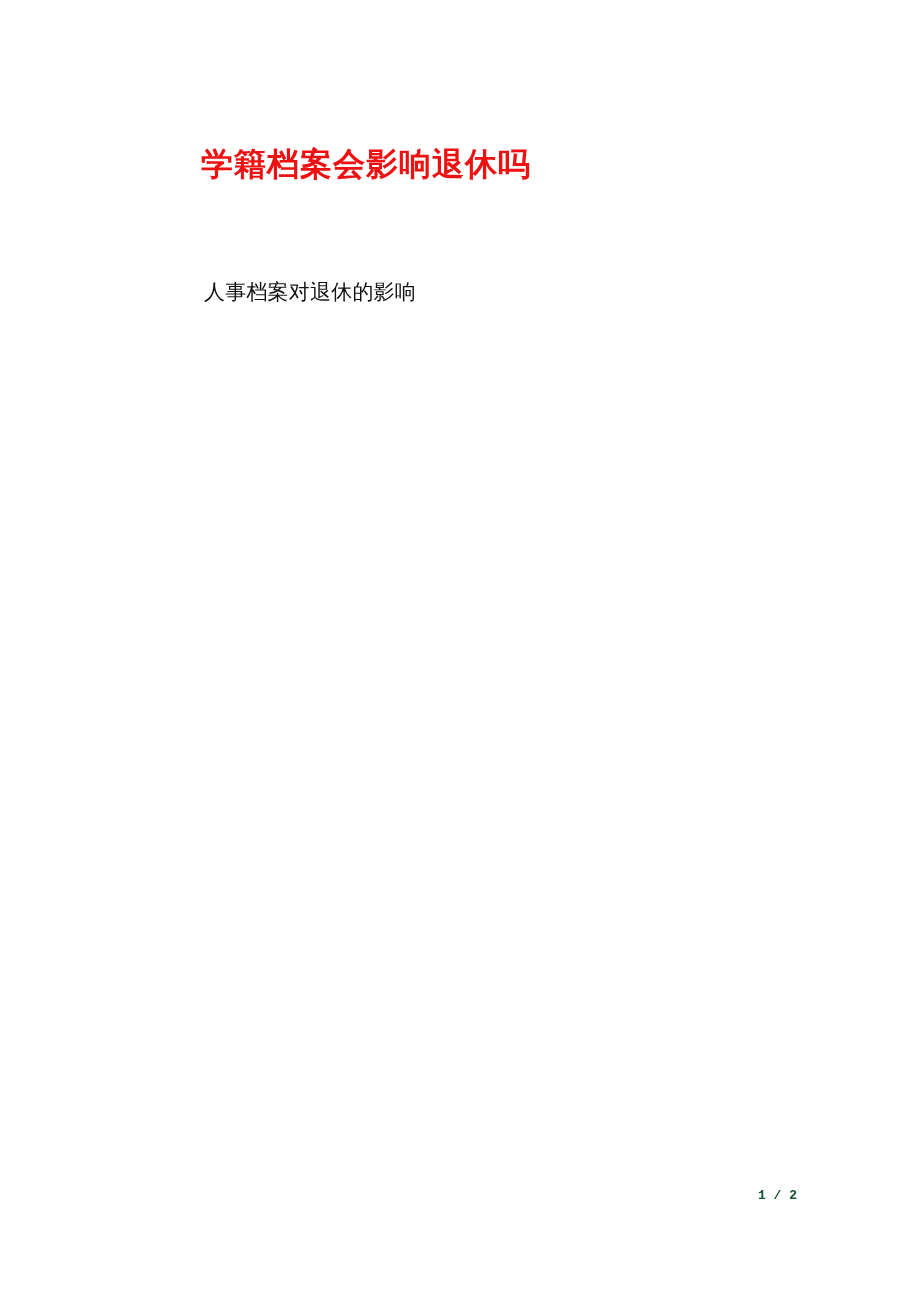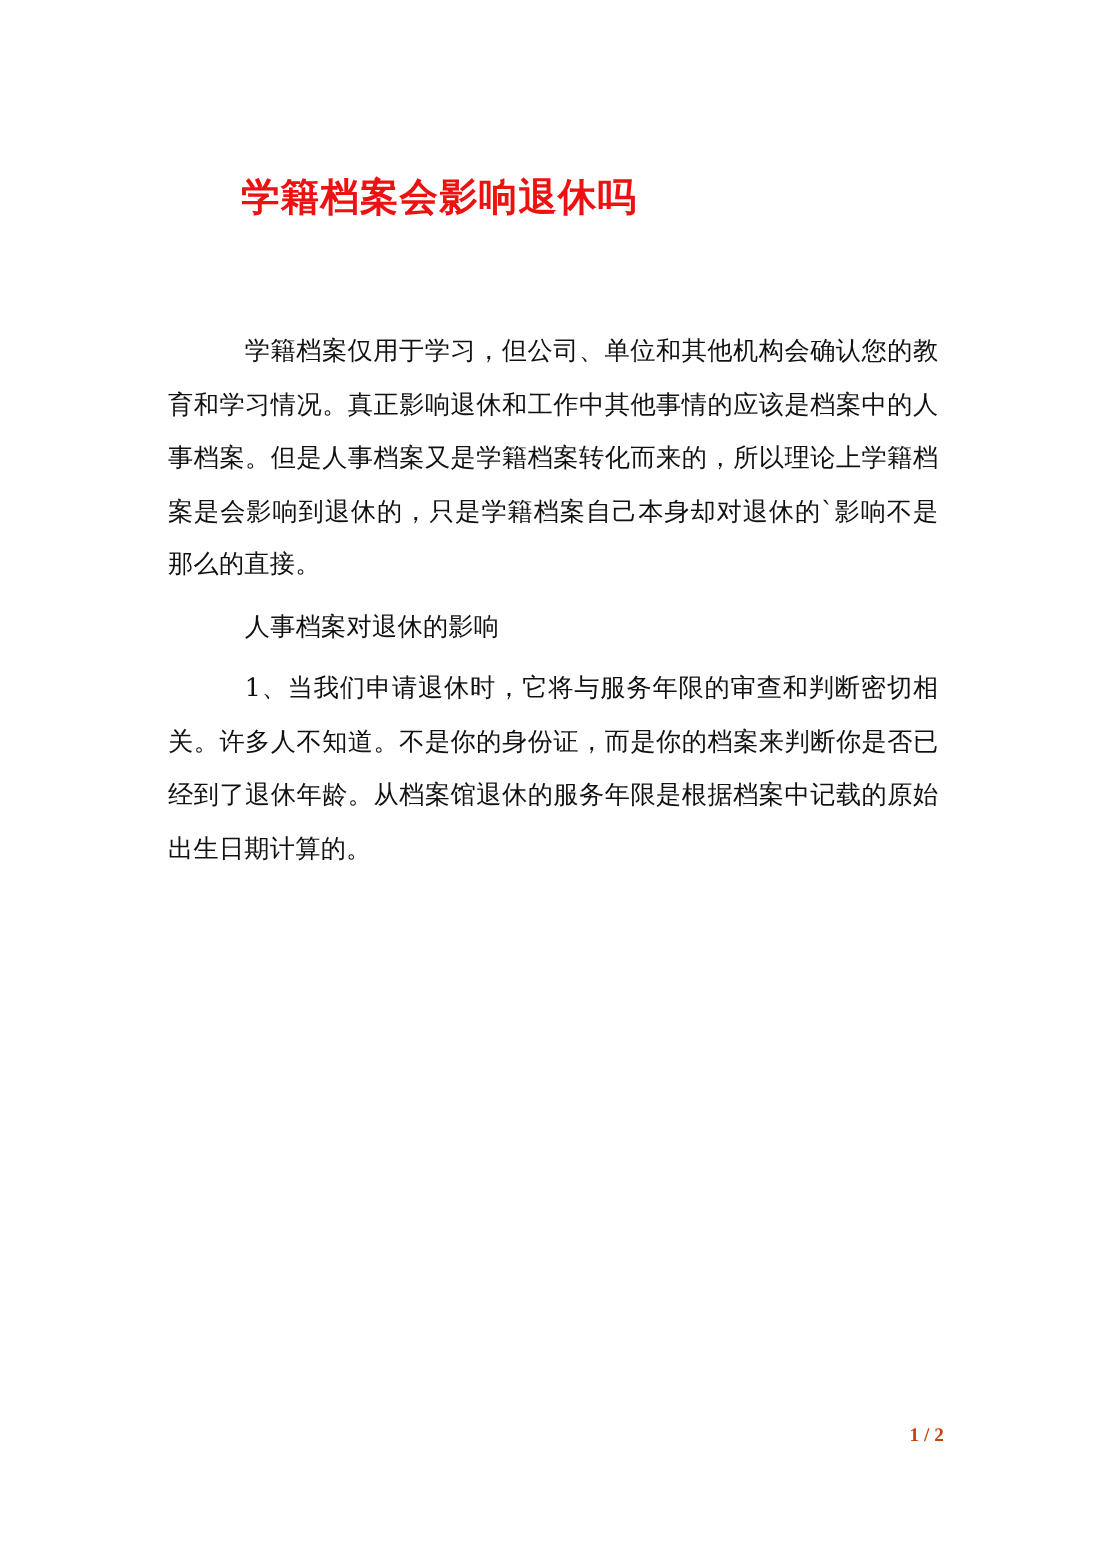--- a/index.html
+++ b/index.html
@@ -4,27 +4,25 @@
 <style>
   html, body { margin:0; padding:0; background:#ffffff; }
   body { width:920px; height:1302px; position:relative; overflow:hidden;
          font-family: "DejaVu Serif", "Liberation Serif", serif; color:#111; }
   .title { position:absolute; top:143px; left:0; width:732px; text-align:center;
            font-size:32px; font-weight:bold; color:#ee1111; letter-spacing:1px;
            font-family: "DejaVu Sans", "Liberation Sans", sans-serif; }
   .body { position:absolute; top:270px; left:140px; width:642px; }
   .p { font-size:21px; line-height:44.5px; margin:0 0 7px 0; text-align:justify;
        text-indent:64px; letter-spacing:0.2px; }
-  .footer { position:absolute; top:1188px; left:758px; font-size:16px; font-weight:bold;
-            font-family: Liberation Serif, serif; color:#c2410c; }
+  .footer { position:absolute; top:1188px; left:758px; font-size:13px; font-weight:bold;
+            font-family: Liberation Mono, monospace; color:#14532d; }
 </style>
 </head>
 <body>
 
 <div class="title">学籍档案会影响退休吗</div>
 
 <div class="body">
-  <p class="p">学籍档案仅用于学习，但公司、单位和其他机构会确认您的教育和学习情况。真正影响退休和工作中其他事情的应该是档案中的人事档案。但是人事档案又是学籍档案转化而来的，所以理论上学籍档案是会影响到退休的，只是学籍档案自己本身却对退休的`影响不是那么的直接。</p>
   <p class="p">人事档案对退休的影响</p>
-  <p class="p">1、当我们申请退休时，它将与服务年限的审查和判断密切相关。许多人不知道。不是你的身份证，而是你的档案来判断你是否已经到了退休年龄。从档案馆退休的服务年限是根据档案中记载的原始出生日期计算的。</p>
 </div>
 
 <div class="footer">1 / 2</div>
 
 </body></html>

